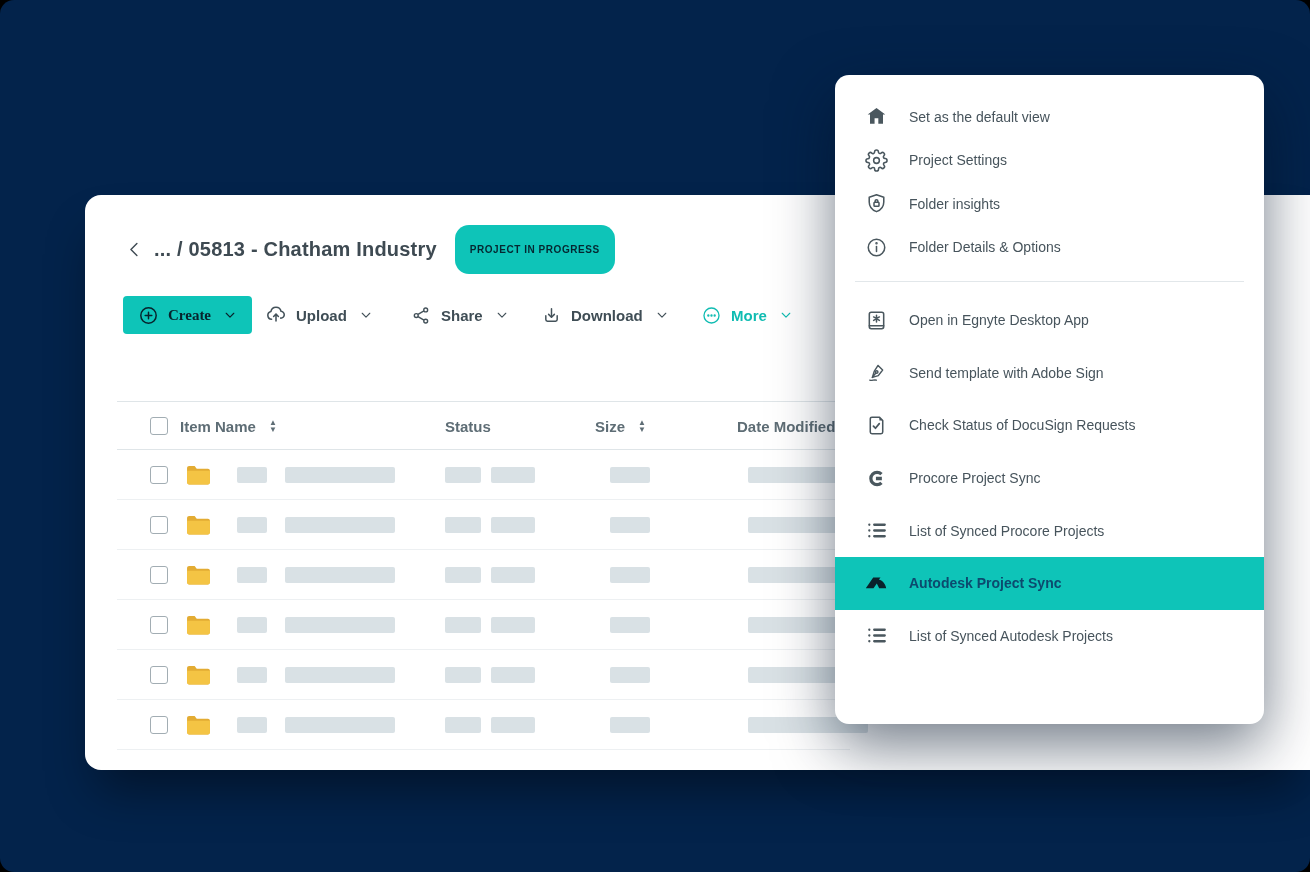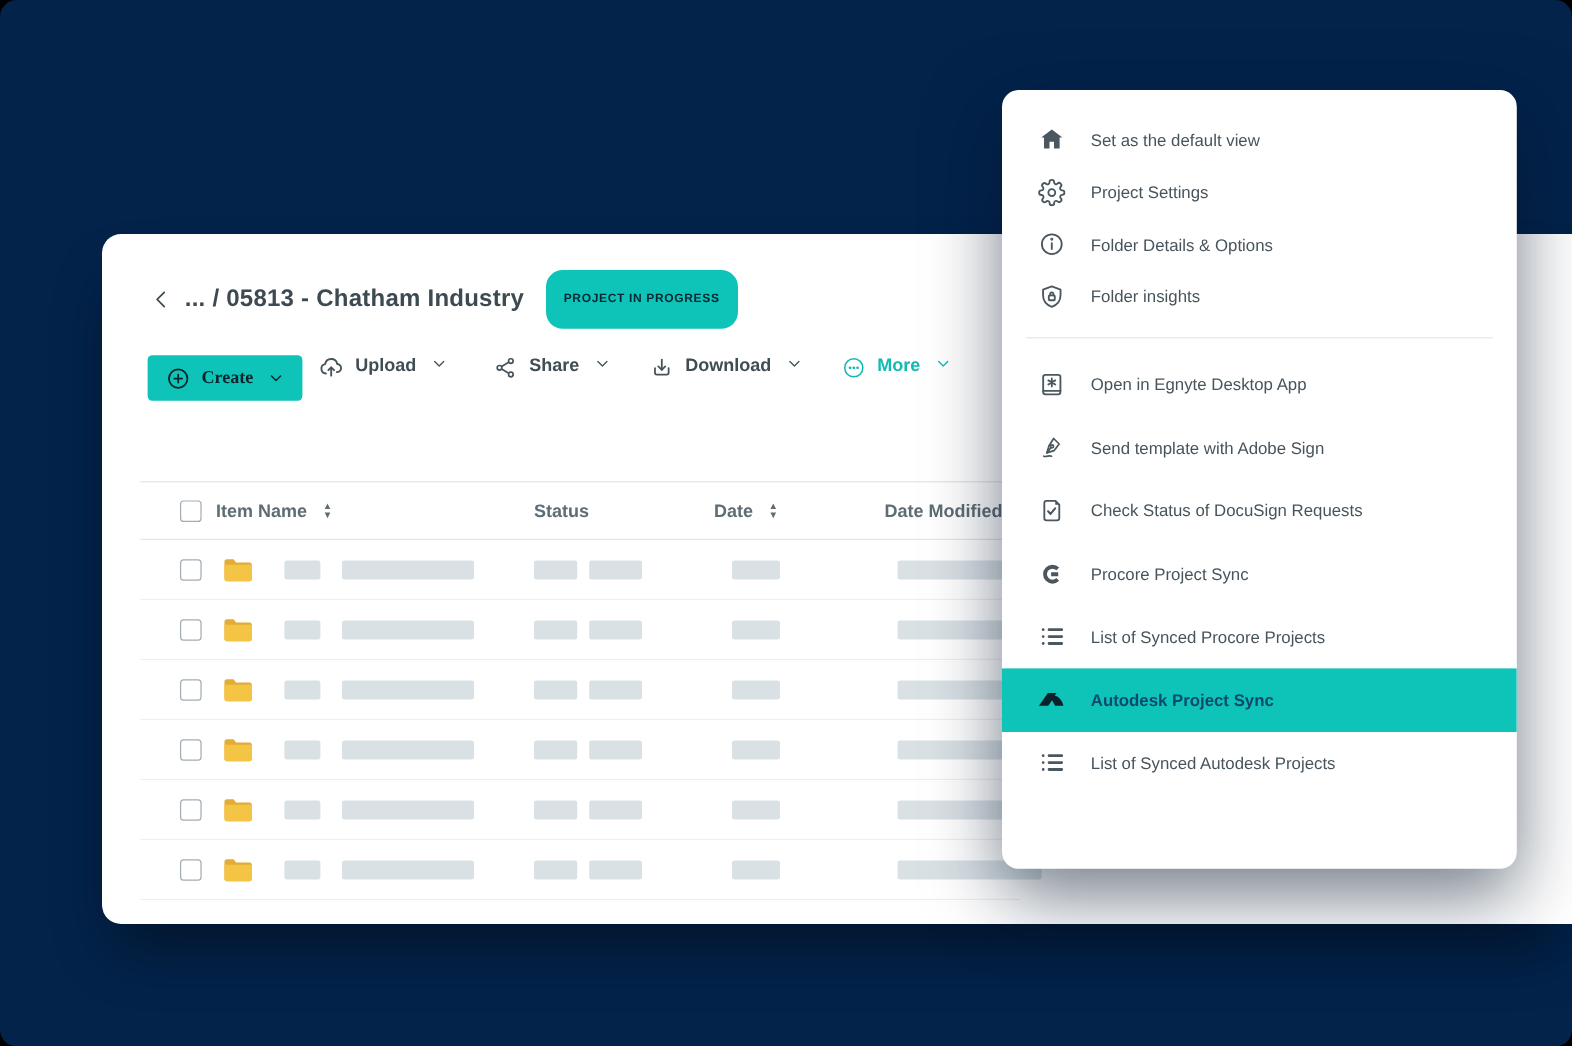--- a/index.html
+++ b/index.html
@@ -20,21 +20,21 @@
   .badge { margin-left:18px; background:var(--accent); color:#052731; font-size:10px;
            font-weight:700; letter-spacing:.55px; padding:19px 15px; border-radius:14px;
            white-space:nowrap; }
 
   
   .toolbar { position:absolute; left:38px; top:101px; height:38px; width:820px; }
   .btn-create { position:absolute; left:0; top:0; height:38px; padding:0 15px;
                 background:var(--accent); border:none; border-radius:4px; display:flex;
                 align-items:center; gap:9px; color:#07232C; font-weight:700; font-size:15px;
                 font-family:Liberation Serif, serif; cursor:pointer; }
-  .tool { position:absolute; top:0; height:38px; display:flex; align-items:flex-start; gap:9px;
+  .tool { position:absolute; top:0; height:38px; display:flex; align-items:center; gap:9px;
           color:#3F4D55; font-weight:600; font-size:15px; cursor:pointer; background:none;
           border:none; font-family:inherit; }
   .tool .ticon { display:flex; color:#44525A; }
   #tool-upload   { left:142px; }
   #tool-share    { left:288px; }
   #tool-download { left:418px; }
   #tool-more     { left:578px; color:#10BCB2; }
   #tool-more .ticon, #tool-more .chev { color:#10BCB2; }
   .chev { display:flex; color:#44525A; margin-left:3px; }
 
@@ -186,21 +186,21 @@
             <span class="hlabel">Item Name</span>
             <span class="sort">
               <span>▲</span>
               <span>▼</span>
             </span>
           </span>
           <span class="cell c-status">
             <span class="hlabel">Status</span>
           </span>
           <span class="cell c-size">
-            <span class="hlabel">Date</span>
+            <span class="hlabel">Size</span>
             <span class="sort">
               <span>▲</span>
               <span>▼</span>
             </span>
           </span>
           <span class="cell c-date">
             <span class="hlabel">Date Modified</span>
           </span>
         </div>
       <div id="table-body">
@@ -321,40 +321,40 @@
           <span>Set as the default view</span>
         </div>
         <div class="menu-item">
           <span class="mi-icon">
             <svg width="23" height="23" viewBox="0 0 24 24" fill="none" stroke="currentColor" stroke-linecap="round" stroke-linejoin="round" stroke-width="1.6">
               <circle cx="12" cy="12" r="3"></circle>
               <path d="M19.4 15a1.65 1.65 0 0 0 .33 1.82l.06.06a2 2 0 0 1-2.83 2.83l-.06-.06a1.65 1.65 0 0 0-1.82-.33 1.65 1.65 0 0 0-1 1.51V21a2 2 0 0 1-4 0v-.09A1.65 1.65 0 0 0 9 19.4a1.65 1.65 0 0 0-1.82.33l-.06.06a2 2 0 0 1-2.83-2.83l.06-.06a1.65 1.65 0 0 0 .33-1.82 1.65 1.65 0 0 0-1.51-1H3a2 2 0 0 1 0-4h.09A1.65 1.65 0 0 0 4.6 9a1.65 1.65 0 0 0-.33-1.82l-.06-.06a2 2 0 0 1 2.83-2.83l.06.06a1.65 1.65 0 0 0 1.82.33H9a1.65 1.65 0 0 0 1-1.51V3a2 2 0 0 1 4 0v.09a1.65 1.65 0 0 0 1 1.51 1.65 1.65 0 0 0 1.82-.33l.06-.06a2 2 0 0 1 2.83 2.83l-.06.06a1.65 1.65 0 0 0-.33 1.82V9a1.65 1.65 0 0 0 1.51 1H21a2 2 0 0 1 0 4h-.09a1.65 1.65 0 0 0-1.51 1z"></path>
             </svg>
           </span>
           <span>Project Settings</span>
+        </div>
+        <div class="menu-item">
+          <span class="mi-icon">
+            <svg width="23" height="23" viewBox="0 0 24 24" fill="none" stroke="currentColor" stroke-linecap="round" stroke-linejoin="round" stroke-width="1.6">
+              <path d="M12 2.8l7.6 2.7v5c0 4.6-3 8.4-7.6 10-4.6-1.6-7.6-5.4-7.6-10v-5z"></path>
+              <rect x="9.4" y="10.6" width="5.2" height="4.2" rx="0.8"></rect>
+              <path d="M10.6 10.6V9.4a1.4 1.4 0 0 1 2.8 0v1.2"></path>
+            </svg>
+          </span>
+          <span>Folder insights</span>
         </div>
         <div class="menu-item">
           <span class="mi-icon">
             <svg width="23" height="23" viewBox="0 0 24 24" fill="none" stroke="currentColor" stroke-linecap="round" stroke-linejoin="round" stroke-width="1.6">
               <circle cx="12" cy="12" r="8.6"></circle>
               <path d="M12 11v5.2"></path>
               <circle cx="12" cy="7.6" r="0.5" fill="currentColor"></circle>
             </svg>
           </span>
           <span>Folder Details &amp; Options</span>
-        </div>
-        <div class="menu-item">
-          <span class="mi-icon">
-            <svg width="23" height="23" viewBox="0 0 24 24" fill="none" stroke="currentColor" stroke-linecap="round" stroke-linejoin="round" stroke-width="1.6">
-              <path d="M12 2.8l7.6 2.7v5c0 4.6-3 8.4-7.6 10-4.6-1.6-7.6-5.4-7.6-10v-5z"></path>
-              <rect x="9.4" y="10.6" width="5.2" height="4.2" rx="0.8"></rect>
-              <path d="M10.6 10.6V9.4a1.4 1.4 0 0 1 2.8 0v1.2"></path>
-            </svg>
-          </span>
-          <span>Folder insights</span>
         </div>
       </div>
       <div class="menu-divider"></div>
       <div class="mg2">
         <div class="menu-item">
           <span class="mi-icon">
             <svg width="23" height="23" viewBox="0 0 24 24" fill="none" stroke="currentColor" stroke-linecap="round" stroke-linejoin="round" stroke-width="1.6">
               <rect x="4.5" y="3.5" width="15" height="17" rx="2"></rect>
               <path d="M4.5 17.5h15"></path>
               <path d="M12 6.6v7M9 8.3l6 3.6M15 8.3l-6 3.6"></path>

